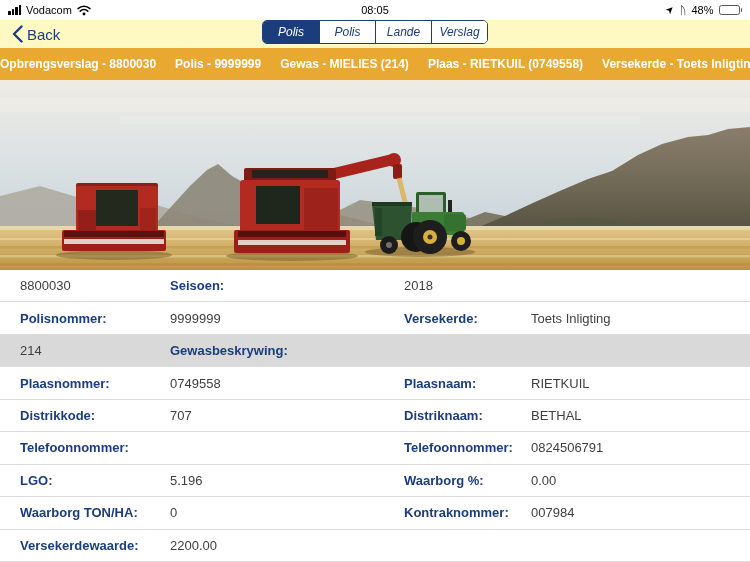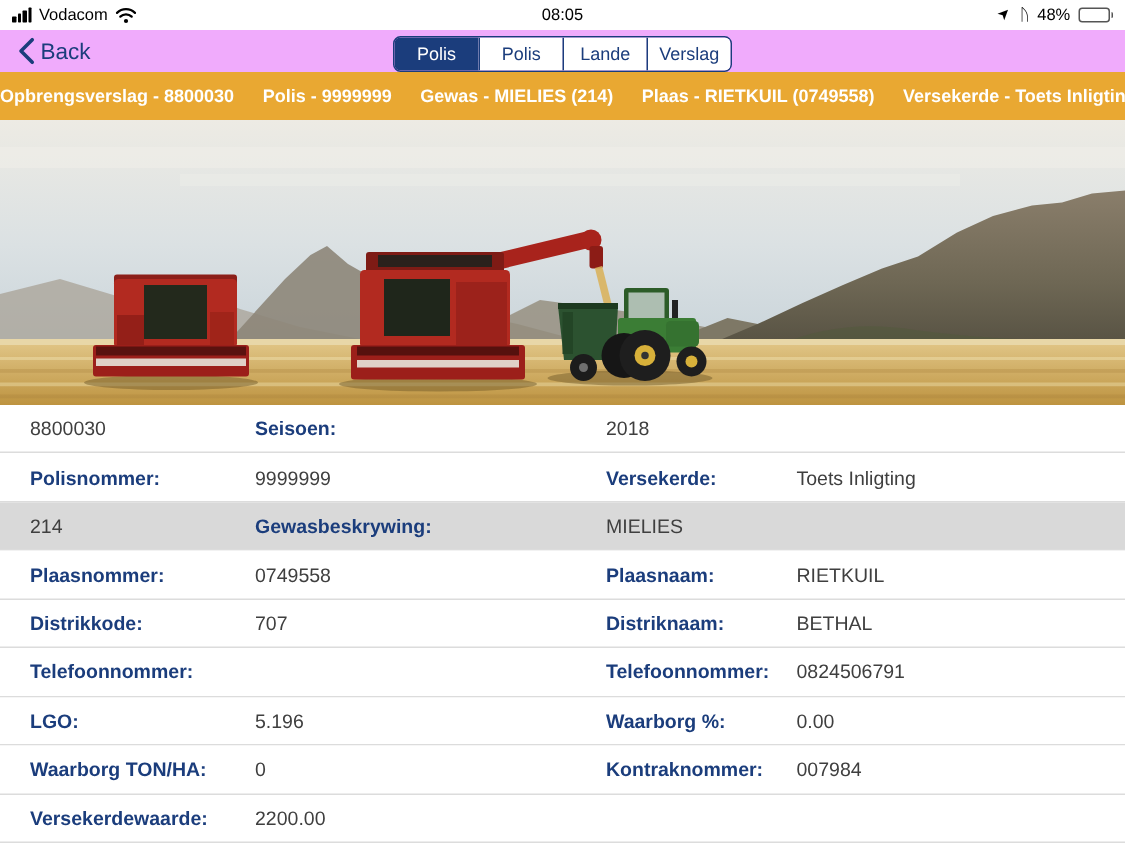--- a/index.html
+++ b/index.html
@@ -21,24 +21,24 @@
   .signal-bars i:nth-child(3){height:8px;}
   .signal-bars i:nth-child(4){height:10px;}
   .nav-arrow{display:inline-block;transform:rotate(-45deg);font-size:10px;line-height:1;}
   .bt-glyph{font-size:11px;line-height:1;}
   .battery{display:inline-flex;align-items:center;}
   .battery .shell{width:21px;height:10px;border:1px solid #555;border-radius:2.5px;padding:1px;}
   .battery .fill{height:100%;width:48%;background:#000;border-radius:1px;}
   .battery .tip{width:1.5px;height:4px;background:#555;border-radius:0 1px 1px 0;margin-left:1px;}
 
   
-  .nav-bar{height:28px;background:#f0abfc;position:relative;display:flex;align-items:flex-end;justify-content:center;}
+  .nav-bar{height:28px;background:#fef9c3;position:relative;display:flex;align-items:flex-start;justify-content:center;}
   .back-btn{position:absolute;left:12px;top:0;bottom:0;display:flex;align-items:center;gap:4px;
     color:var(--navy);font-size:15px;cursor:pointer;}
-  .seg-control{display:flex;border:1px solid var(--navy);border-radius:5px;overflow:hidden;height:24px;}
+  .seg-control{display:flex;border:1px solid var(--navy);border-radius:5px;overflow:hidden;height:24px;font-style:italic;}
   .seg{width:56px;display:flex;align-items:center;justify-content:center;font-size:12px;
     color:var(--navy);background:#fff;cursor:pointer;border-left:1px solid var(--navy);}
   .seg:first-child{border-left:none;}
   .seg.selected{background:var(--navy);color:#fff;}
 
   
   .banner{height:32px;background:var(--yellow);display:flex;align-items:center;
     gap:19px;color:#fff;font-weight:bold;font-size:12px;white-space:nowrap;}
 
   
@@ -208,21 +208,20 @@
   </div>
     <div class="row">
     <span class="lbl">Polisnommer:</span>
     <span class="val">9999999</span>
     <span class="lbl">Versekerde:</span>
     <span class="val">Toets Inligting</span>
   </div>
     <div class="row highlight">
     <span class="val">214</span>
     <span class="lbl">Gewasbeskrywing:</span>
-    <span class="val">MIELIES</span>
   </div>
     <div class="row">
     <span class="lbl">Plaasnommer:</span>
     <span class="val">0749558</span>
     <span class="lbl">Plaasnaam:</span>
     <span class="val">RIETKUIL</span>
   </div>
     <div class="row">
     <span class="lbl">Distrikkode:</span>
     <span class="val">707</span>

